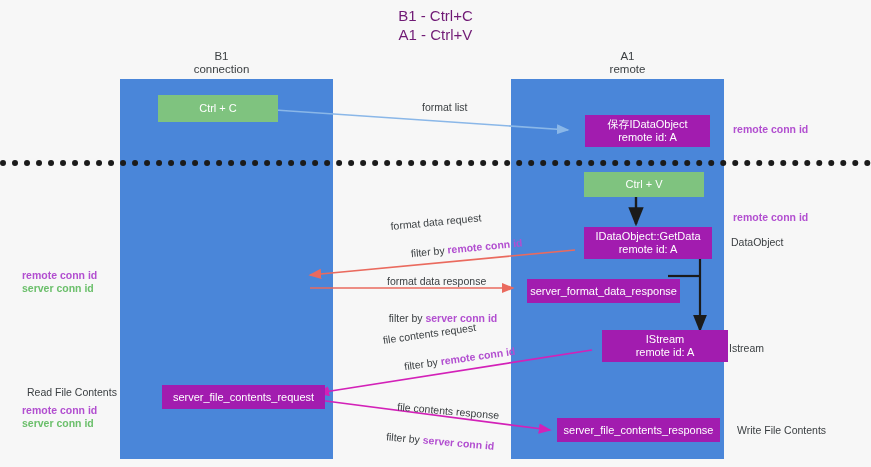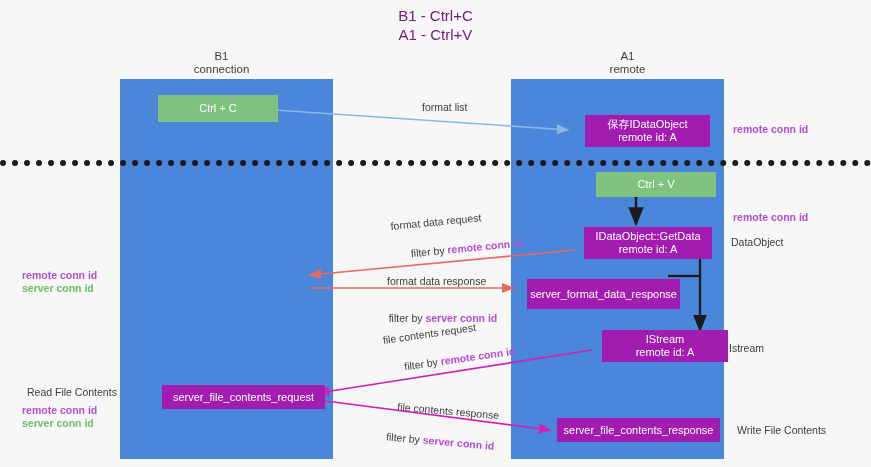--- a/index.html
+++ b/index.html
@@ -102,27 +102,27 @@
     <line x1="318" y1="400" x2="550" y2="430" stroke="#d321b8" stroke-width="1.6" marker-end="url(#ar-mag)"></line>
   </svg>
 
   <div class="divider" style="top:160px;"></div>
 
   <div class="box green" style="left:158px;top:95px;width:120px;height:27px;">Ctrl + C</div>
 
   <div class="box orange" style="left:573px;top:115px;width:125px;height:32px;">保存IDataObject
 remote id: A</div>
 
-  <div class="box green" style="left:596px;top:172px;width:120px;height:25px;">Ctrl + V</div>
+  <div class="box green" style="left:584px;top:172px;width:120px;height:25px;">Ctrl + V</div>
 
   <div class="box orange" style="left:572px;top:227px;width:128px;height:32px;">IDataObject::GetData
 remote id: A</div>
 
 
-  <div class="box orange" style="left:515px;top:279px;width:153px;height:30px;">server_format_data_response</div>
+  <div class="box orange" style="left:515px;top:279px;width:153px;height:24px;">server_format_data_response</div>
 
   <div class="box orange" style="left:590px;top:330px;width:126px;height:32px;">IStream
 remote id: A</div>
 
   <div class="box orange" style="left:545px;top:418px;width:163px;height:24px;">server_file_contents_response</div>
 
   <div class="box orange" style="left:150px;top:385px;width:163px;height:24px;">server_file_contents_request</div>
 
   <div class="lbl dark" style="left:398px;top:101px;margin-left:24px;">format list</div>
 

